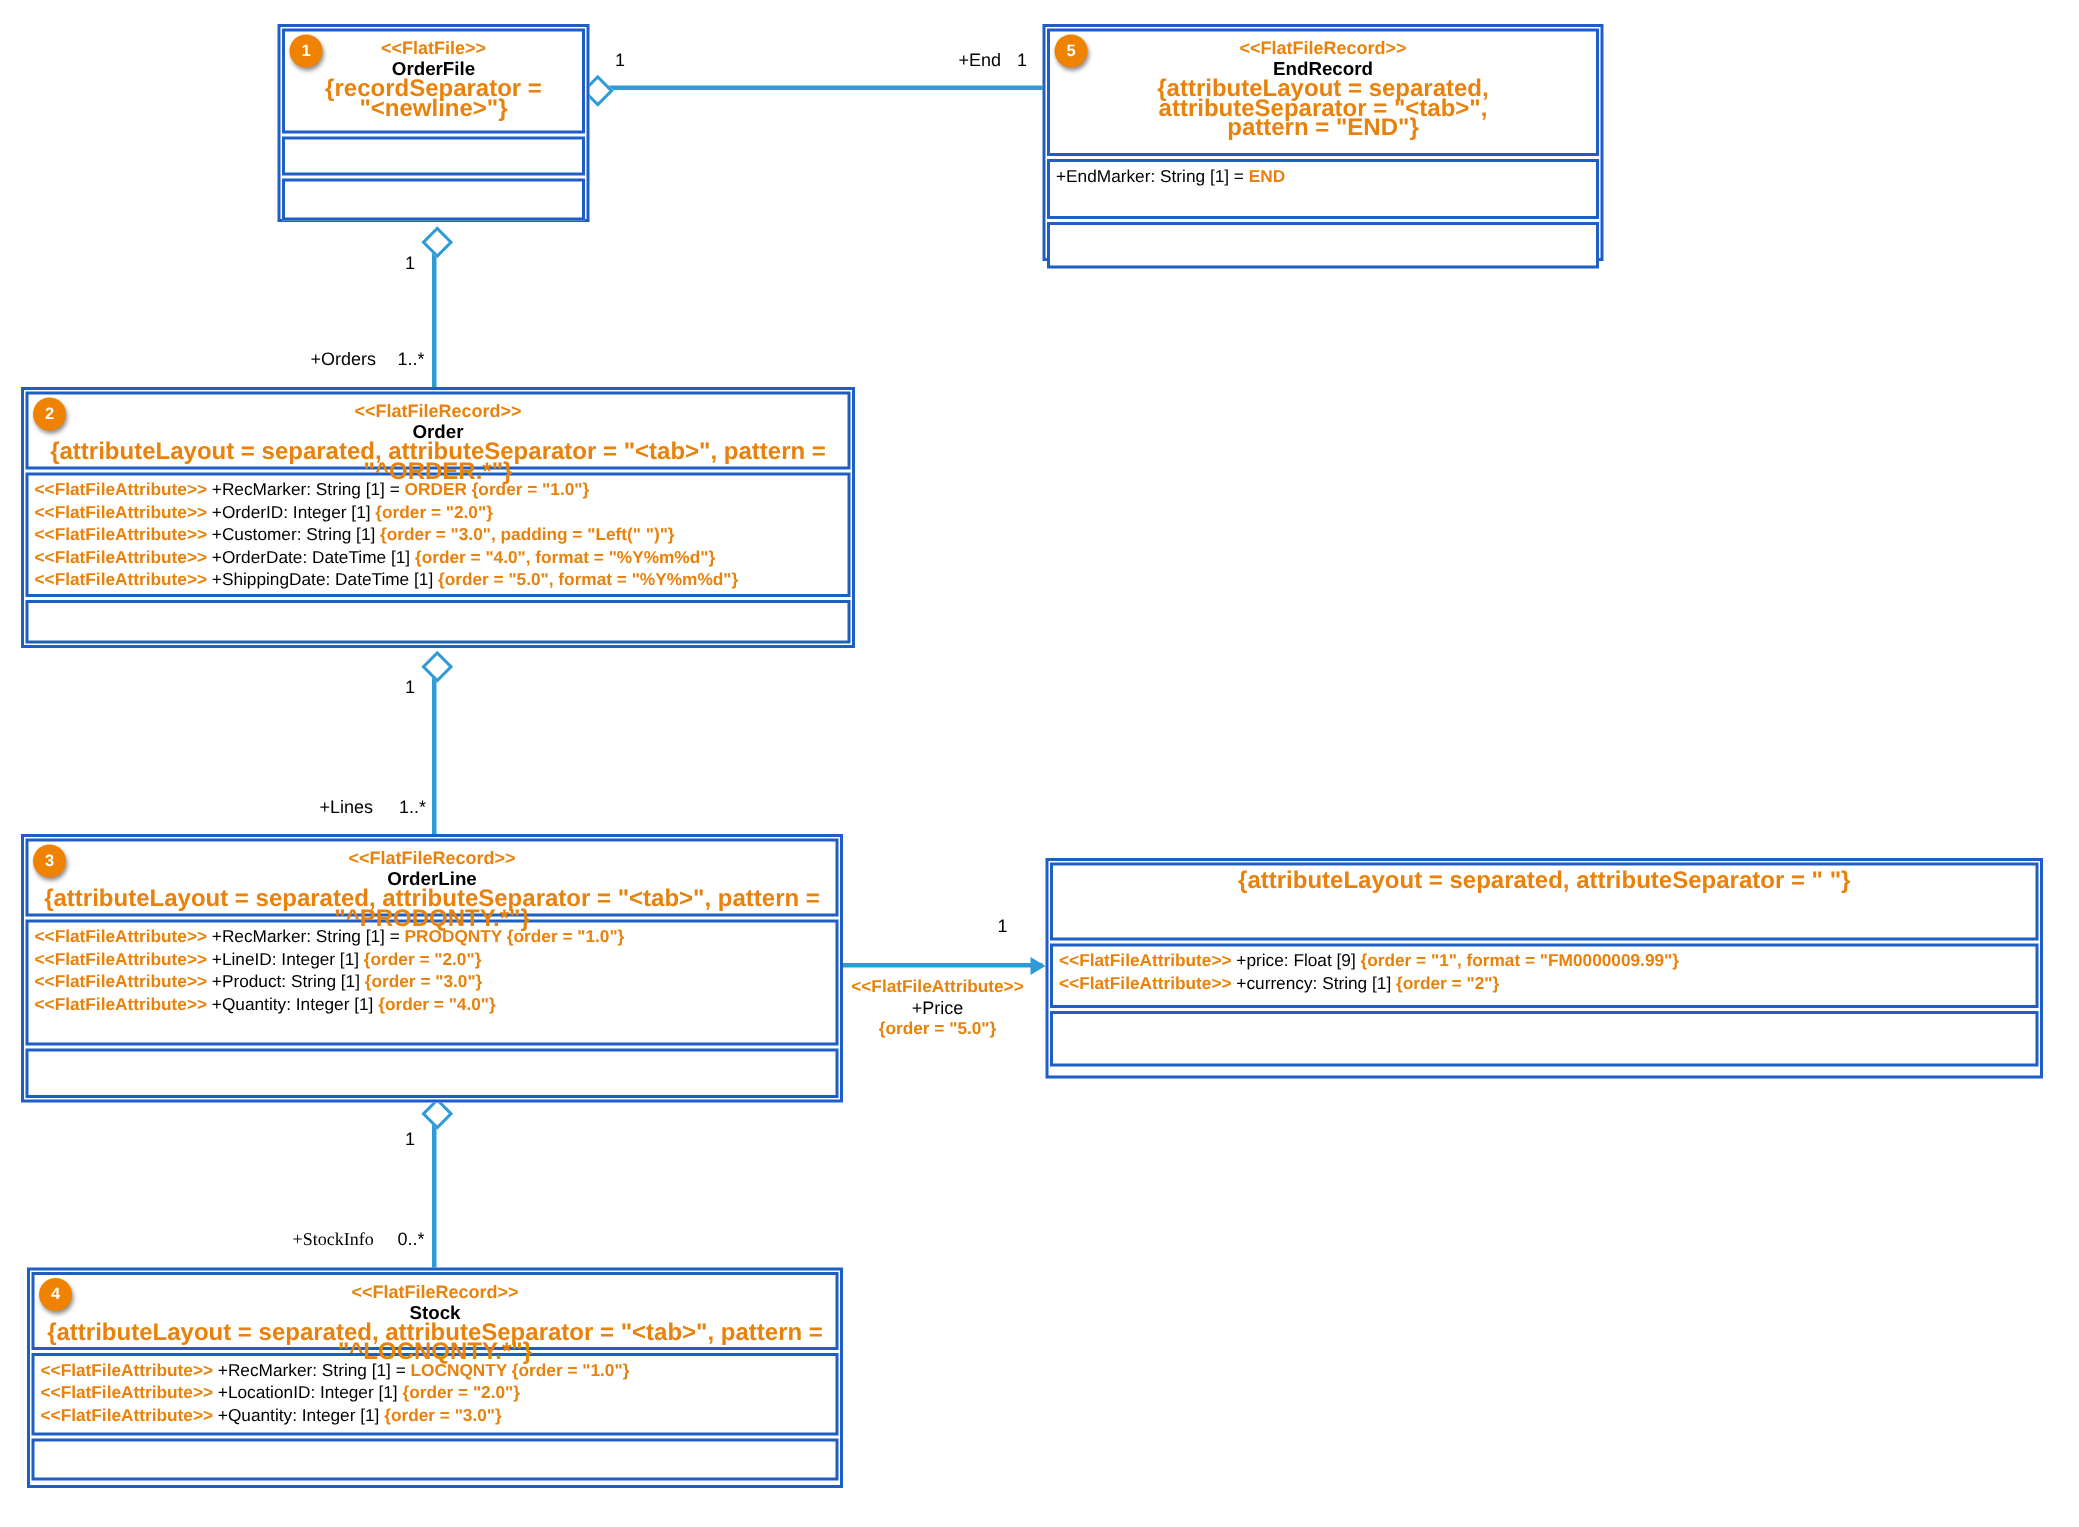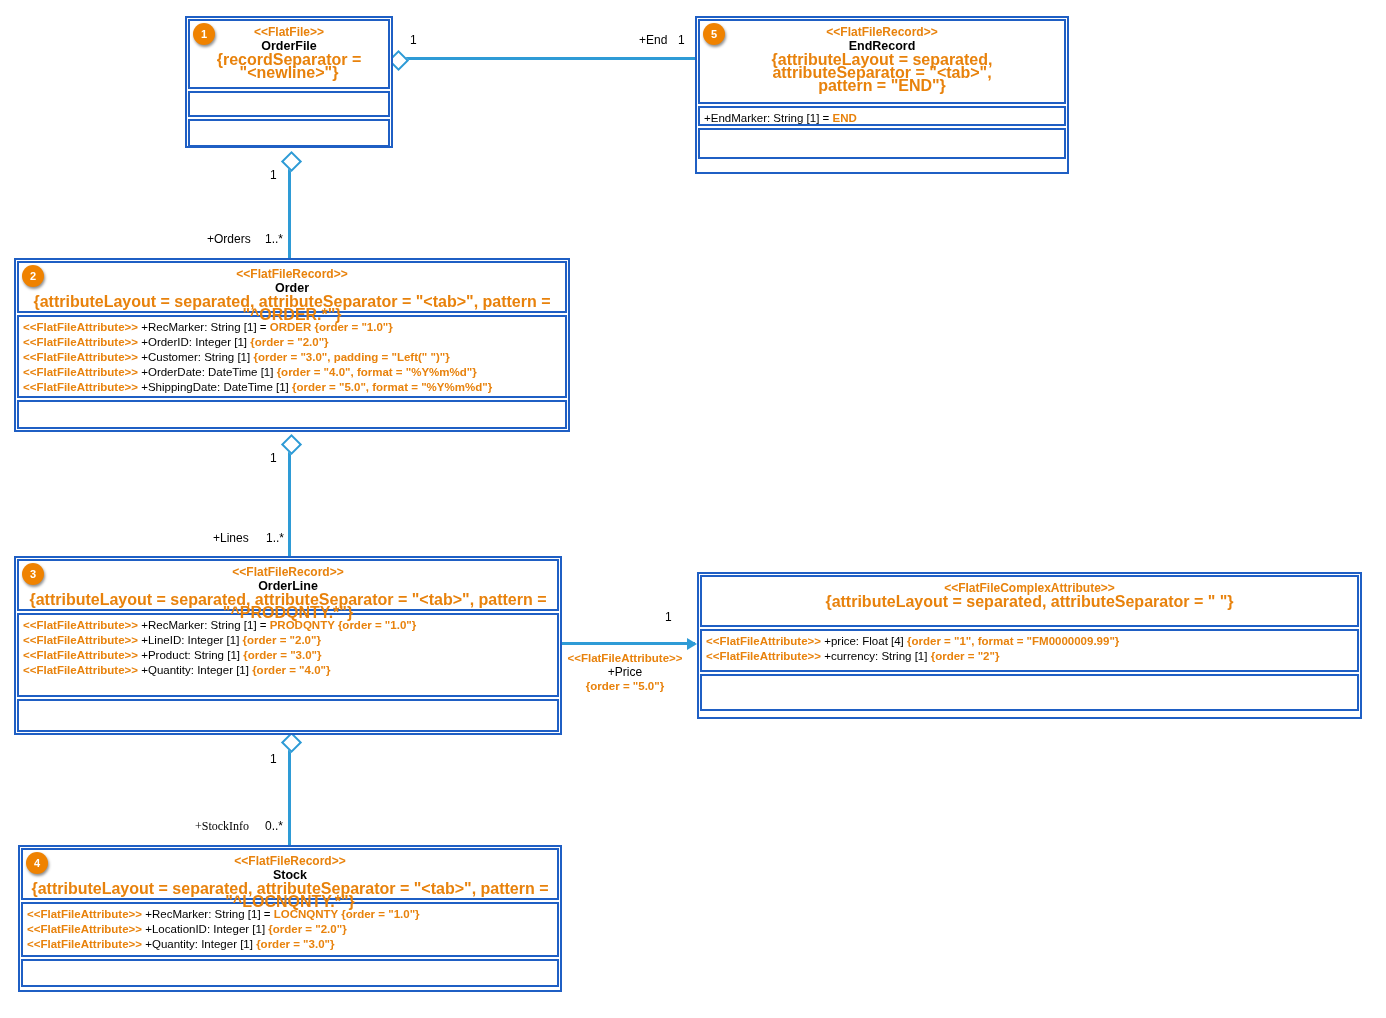--- a/index.html
+++ b/index.html
@@ -226,21 +226,21 @@
 
   <div class="uml-box" style="left:695px; top:16px; width:374px; height:158px;">
     <div class="badge">5</div>
     <div class="uml-compartment uml-header" style="height:85px;">
       <div class="stereo">&lt;&lt;FlatFileRecord&gt;&gt;</div>
       <div class="cls-name">EndRecord</div>
       <div class="props">{attributeLayout = separated,</div>
       <div class="props">attributeSeparator = "&lt;tab&gt;",</div>
       <div class="props">pattern = "END"}</div>
     </div>
-    <div class="uml-compartment uml-attrs" style="height:20px;">
+    <div class="uml-compartment uml-attrs" style="height:40px;">
       <div class="attr-row">
         <span class="st"></span><span class="nm">+EndMarker: String [1] = </span><span class="val">END</span><span class="tag"></span>
       </div>
     </div>
     <div class="uml-compartment uml-empty" style="height:31px;"></div>
   </div>
 
   <div class="uml-box" style="left:14px; top:258px; width:556px; height:174px;">
     <div class="badge">2</div>
     <div class="uml-compartment uml-header" style="height:52px;">
@@ -287,26 +287,25 @@
       </div>
       <div class="attr-row">
         <span class="st"> &lt;&lt;FlatFileAttribute&gt;&gt;</span><span class="nm"> +Quantity: Integer [1] </span><span class="val"></span><span class="tag">{order = "4.0"}</span>
       </div>
     </div>
     <div class="uml-compartment uml-empty" style="height:33px;"></div>
   </div>
 
   <div class="uml-box" style="left:697px; top:572px; width:665px; height:147px;">
     <div class="uml-compartment uml-header" style="height:52px;">
-      <div class="stereo">&lt;&lt;FlatFileComplexAttribute&gt;&gt;</div>
       <div class="props">{attributeLayout = separated, attributeSeparator = " "}</div>
     </div>
     <div class="uml-compartment uml-attrs" style="height:43px;">
       <div class="attr-row">
-        <span class="st">&lt;&lt;FlatFileAttribute&gt;&gt;</span><span class="nm"> +price: Float [4] </span><span class="val"></span><span class="tag">{order = "1", format = "FM0000009.99"}</span>
+        <span class="st">&lt;&lt;FlatFileAttribute&gt;&gt;</span><span class="nm"> +price: Float [9] </span><span class="val"></span><span class="tag">{order = "1", format = "FM0000009.99"}</span>
       </div>
       <div class="attr-row">
         <span class="st">&lt;&lt;FlatFileAttribute&gt;&gt;</span><span class="nm"> +currency: String [1] </span><span class="val"></span><span class="tag">{order = "2"}</span>
       </div>
     </div>
     <div class="uml-compartment uml-empty" style="height:37px;"></div>
   </div>
 
   <div class="uml-box" style="left:18px; top:845px; width:544px; height:147px;">
     <div class="badge">4</div>

